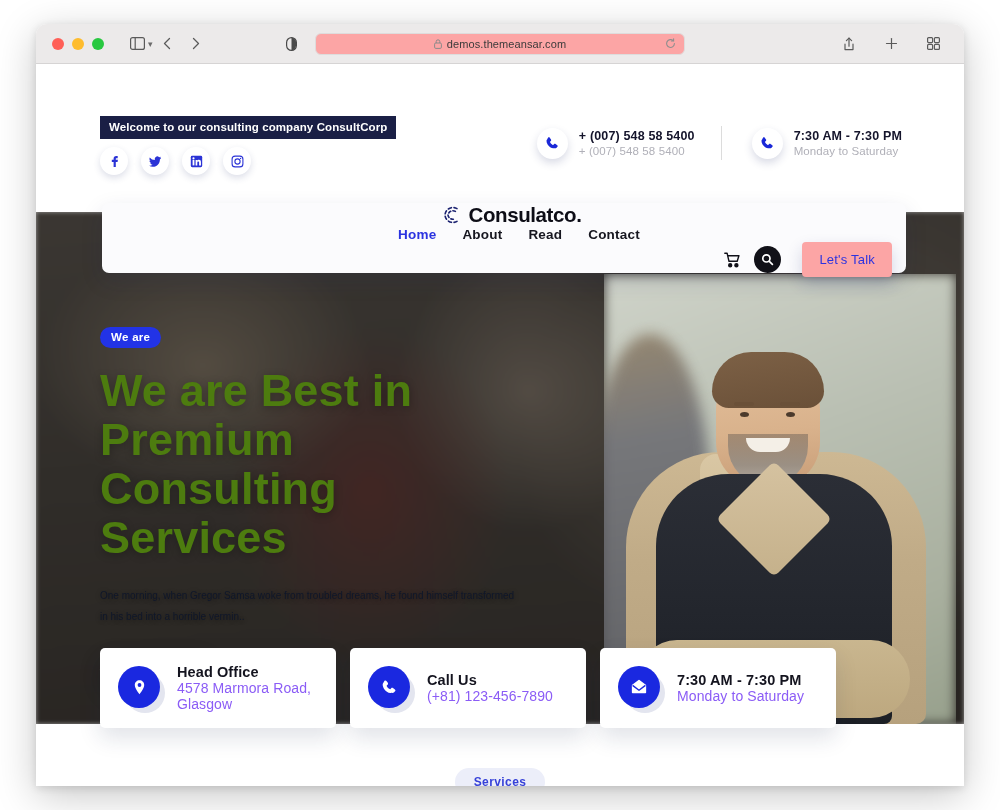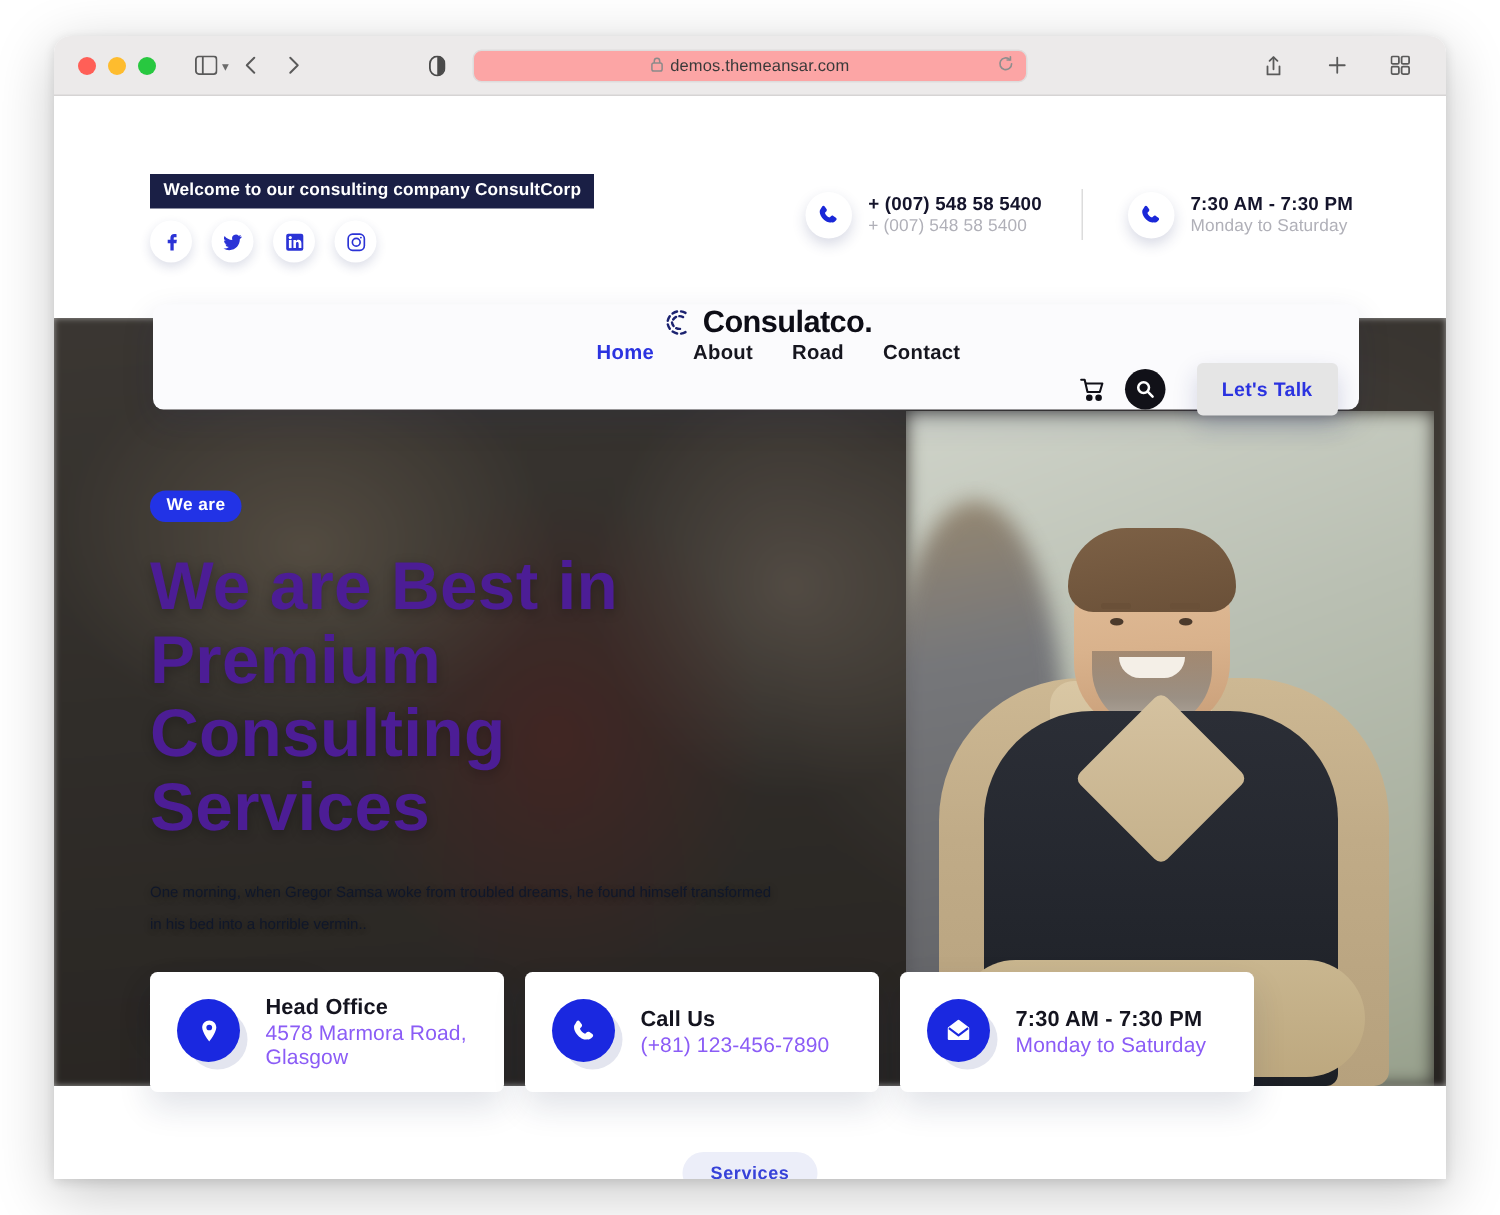--- a/index.html
+++ b/index.html
@@ -130,23 +130,23 @@
 
   .nav-right { margin-left: auto; display: flex; align-items: center; gap: 13px; margin-right: 14px; }
   .cart-icon { color: #101018; display: flex; }
   .search-btn {
     width: 27px; height: 27px; border-radius: 50%;
     background: #111118; color: #ffffff;
     display: flex; align-items: center; justify-content: center;
   }
   .lets-talk {
     margin-left: 8px;
-    background: #e5e5e5;
+    background: #fca5a5;
     color: #2b33e0;
-    font-size: 13px; font-weight: bold;
+    font-size: 13px; font-weight: normal;
     padding: 10px 17px;
     border-radius: 4px;
     box-shadow: 0 7px 16px rgba(30,40,110,0.18);
     letter-spacing: .2px;
   }
 
   
   .hero {
     position: absolute; left: 0; top: 148px;
     width: 928px; height: 512px;
@@ -243,21 +243,21 @@
     display: inline-block;
     background: #2233e6; color: #ffffff;
     font-size: 11.5px; font-weight: bold;
     padding: 4px 11px 5px;
     border-radius: 12px;
     letter-spacing: .3px;
   }
   .hero-title {
     margin-top: 18px;
     font-size: 45px; line-height: 49px;
-    font-weight: bold; color: #4c1d95;
+    font-weight: bold; color: #4d7c0f;
     letter-spacing: .2px;
     text-shadow: 0 2px 8px rgba(0,0,0,.28);
   }
   .hero-sub {
     margin-top: 23px;
     font-size: 10px; line-height: 21px;
     color: #0f172a;
     max-width: 424px;
     text-shadow: 0 1px 5px rgba(0,0,0,.4);
   }
@@ -500,21 +500,21 @@
             <path d="M16 4.6A8 8 0 0 0 4 11a8 8 0 0 0 12 6.4" stroke-dasharray="3.2 2.6"></path>
             <path d="M14.4 7.4A5 5 0 0 0 7 11a5 5 0 0 0 7.4 3.6" stroke-dasharray="2.6 2.2"></path>
           </svg>
         </span>
         <span class="logo-text">Consulatco.</span>
       </div>
 
       <div class="nav-links">
         <span class="nav-link active">Home</span>
         <span class="nav-link">About</span>
-        <span class="nav-link">Road</span>
+        <span class="nav-link">Read</span>
         <span class="nav-link">Contact</span>
       </div>
 
       <div class="nav-right">
         <span class="cart-icon">
           <svg width="17" height="16" viewBox="0 0 17 16" fill="none" stroke="currentColor" stroke-width="1.4" stroke-linecap="round" stroke-linejoin="round">
             <path d="M0.8 1.2h2.3l1.9 8.1h8.2l1.7-5.6H4.3"></path>
               <circle cx="6.2" cy="13.2" r="1.5" fill="currentColor"></circle>
               <circle cx="12.4" cy="13.2" r="1.5" fill="currentColor"></circle>
           </svg>

